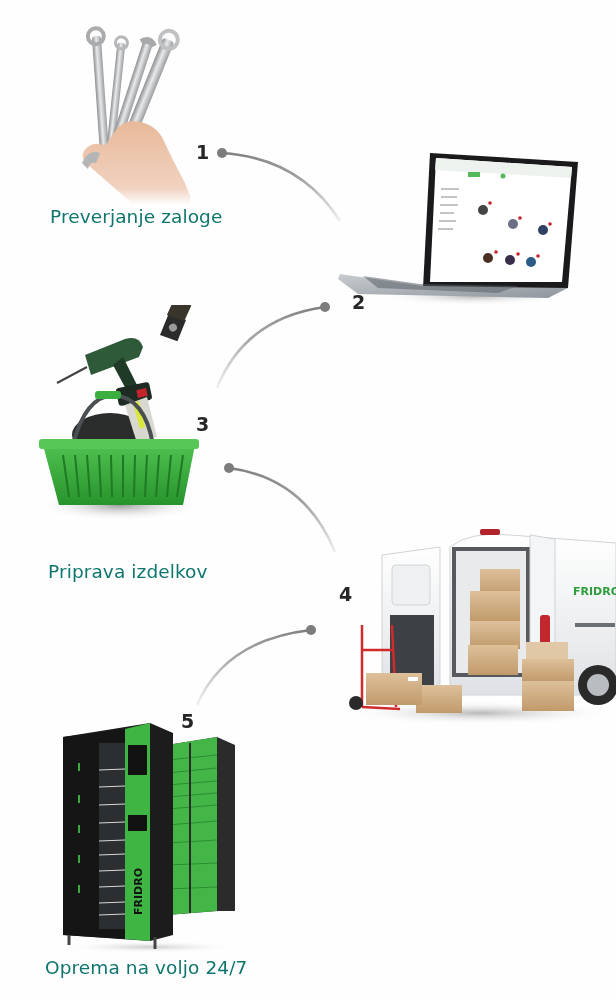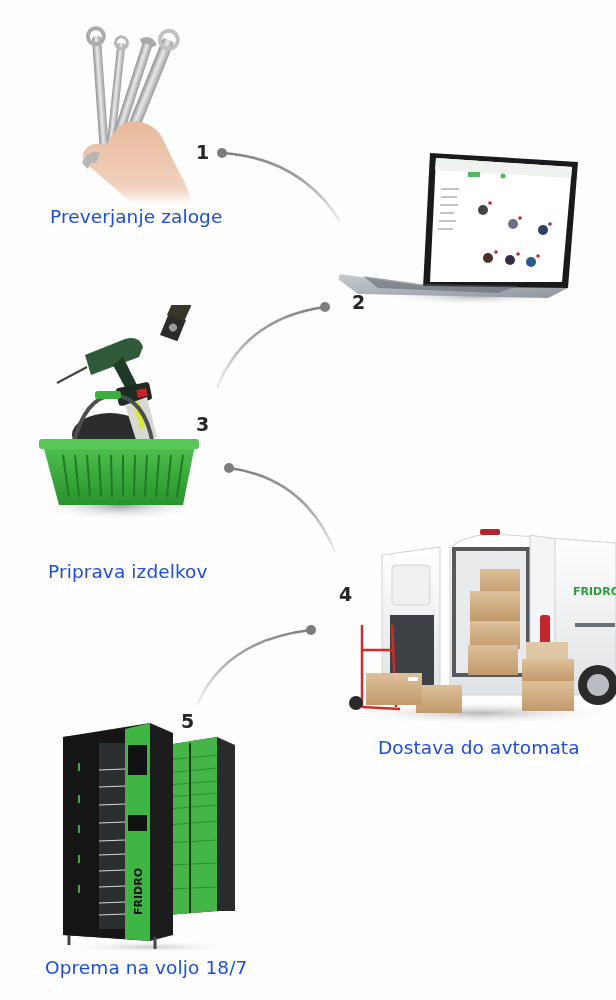--- a/index.html
+++ b/index.html
@@ -1,18 +1,18 @@
 <!DOCTYPE html>
 <html><head>
 <meta charset="utf-8">
 <style>
   html, body { margin: 0; padding: 0; background: #ffffff; }
   body { width: 616px; height: 1000px; position: relative; overflow: hidden; font-family: "DejaVu Sans", "Liberation Sans", sans-serif; }
   .stage { position: absolute; left: 0; top: 0; width: 616px; height: 1000px; background: #fefefe; }
-  .label { position: absolute; font-size: 18.5px; color: #1d4ed8; white-space: nowrap; letter-spacing: 0.1px; }
+  .label { position: absolute; font-size: 18.5px; color: #0f766e; white-space: nowrap; letter-spacing: 0.1px; }
   .num { position: absolute; font-size: 19px; font-weight: bold; color: #262626; font-family: "DejaVu Sans", sans-serif; }
   .connectors { position: absolute; left: 0; top: 0; }
   .illus { position: absolute; }
 </style>
 </head>
 <body>
 
 <div class="stage">
 
   <svg class="connectors" width="616" height="1000">
@@ -238,21 +238,20 @@
       <line x1="32" y1="100" x2="32" y2="182"></line>
       <line x1="62" y1="100" x2="66" y2="182"></line>
       <line x1="32" y1="125" x2="62" y2="125"></line>
       <line x1="32" y1="182" x2="70" y2="184"></line>
     </g>
     <circle cx="26" cy="178" r="7" fill="#2a2a2a"></circle>
     <rect x="36" y="148" width="56" height="32" fill="url(#box)"></rect>
     <rect x="78" y="152" width="10" height="4" fill="#ffffff"></rect>
   </svg>
   <div class="num" style="left:339px;top:583px;">4</div>
-  <div class="label" style="left:378px;top:737px;">Dostava do avtomata</div>
 
   <svg class="illus" style="left:55px;top:715px;" width="190" height="240">
     <defs>
       <radialGradient id="mshadow" cx="0.5" cy="0.5" r="0.5">
         <stop offset="0" stop-color="#9a9a9a" stop-opacity="0.5"></stop>
           <stop offset="1" stop-color="#ffffff" stop-opacity="0"></stop>
       </radialGradient>
     </defs>
     <ellipse cx="95" cy="232" rx="90" ry="6" fill="url(#mshadow)"></ellipse>
 
@@ -294,15 +293,15 @@
         <rect x="23" y="170" width="2" height="8"></rect>
     </g>
     <polygon points="70,14 95,8 95,226 70,224" fill="#3fb543"></polygon>
     <rect x="73" y="30" width="19" height="30" fill="#121212"></rect>
     <rect x="73" y="100" width="19" height="16" fill="#121212"></rect>
     <text x="0" y="0" transform="translate(87,200) rotate(-90)" font-family="DejaVu Sans, sans-serif" font-size="11" font-weight="bold" fill="#111111">FRIDRO</text>
     <line x1="100" y1="222" x2="100" y2="234" stroke="#444" stroke-width="3"></line>
     <line x1="14" y1="220" x2="14" y2="230" stroke="#444" stroke-width="3"></line>
   </svg>
   <div class="num" style="left:181px;top:710px;">5</div>
-  <div class="label" style="left:45px;top:957px;">Oprema na voljo 18/7</div>
+  <div class="label" style="left:45px;top:957px;">Oprema na voljo 24/7</div>
 
 </div>
 
 </body></html>

